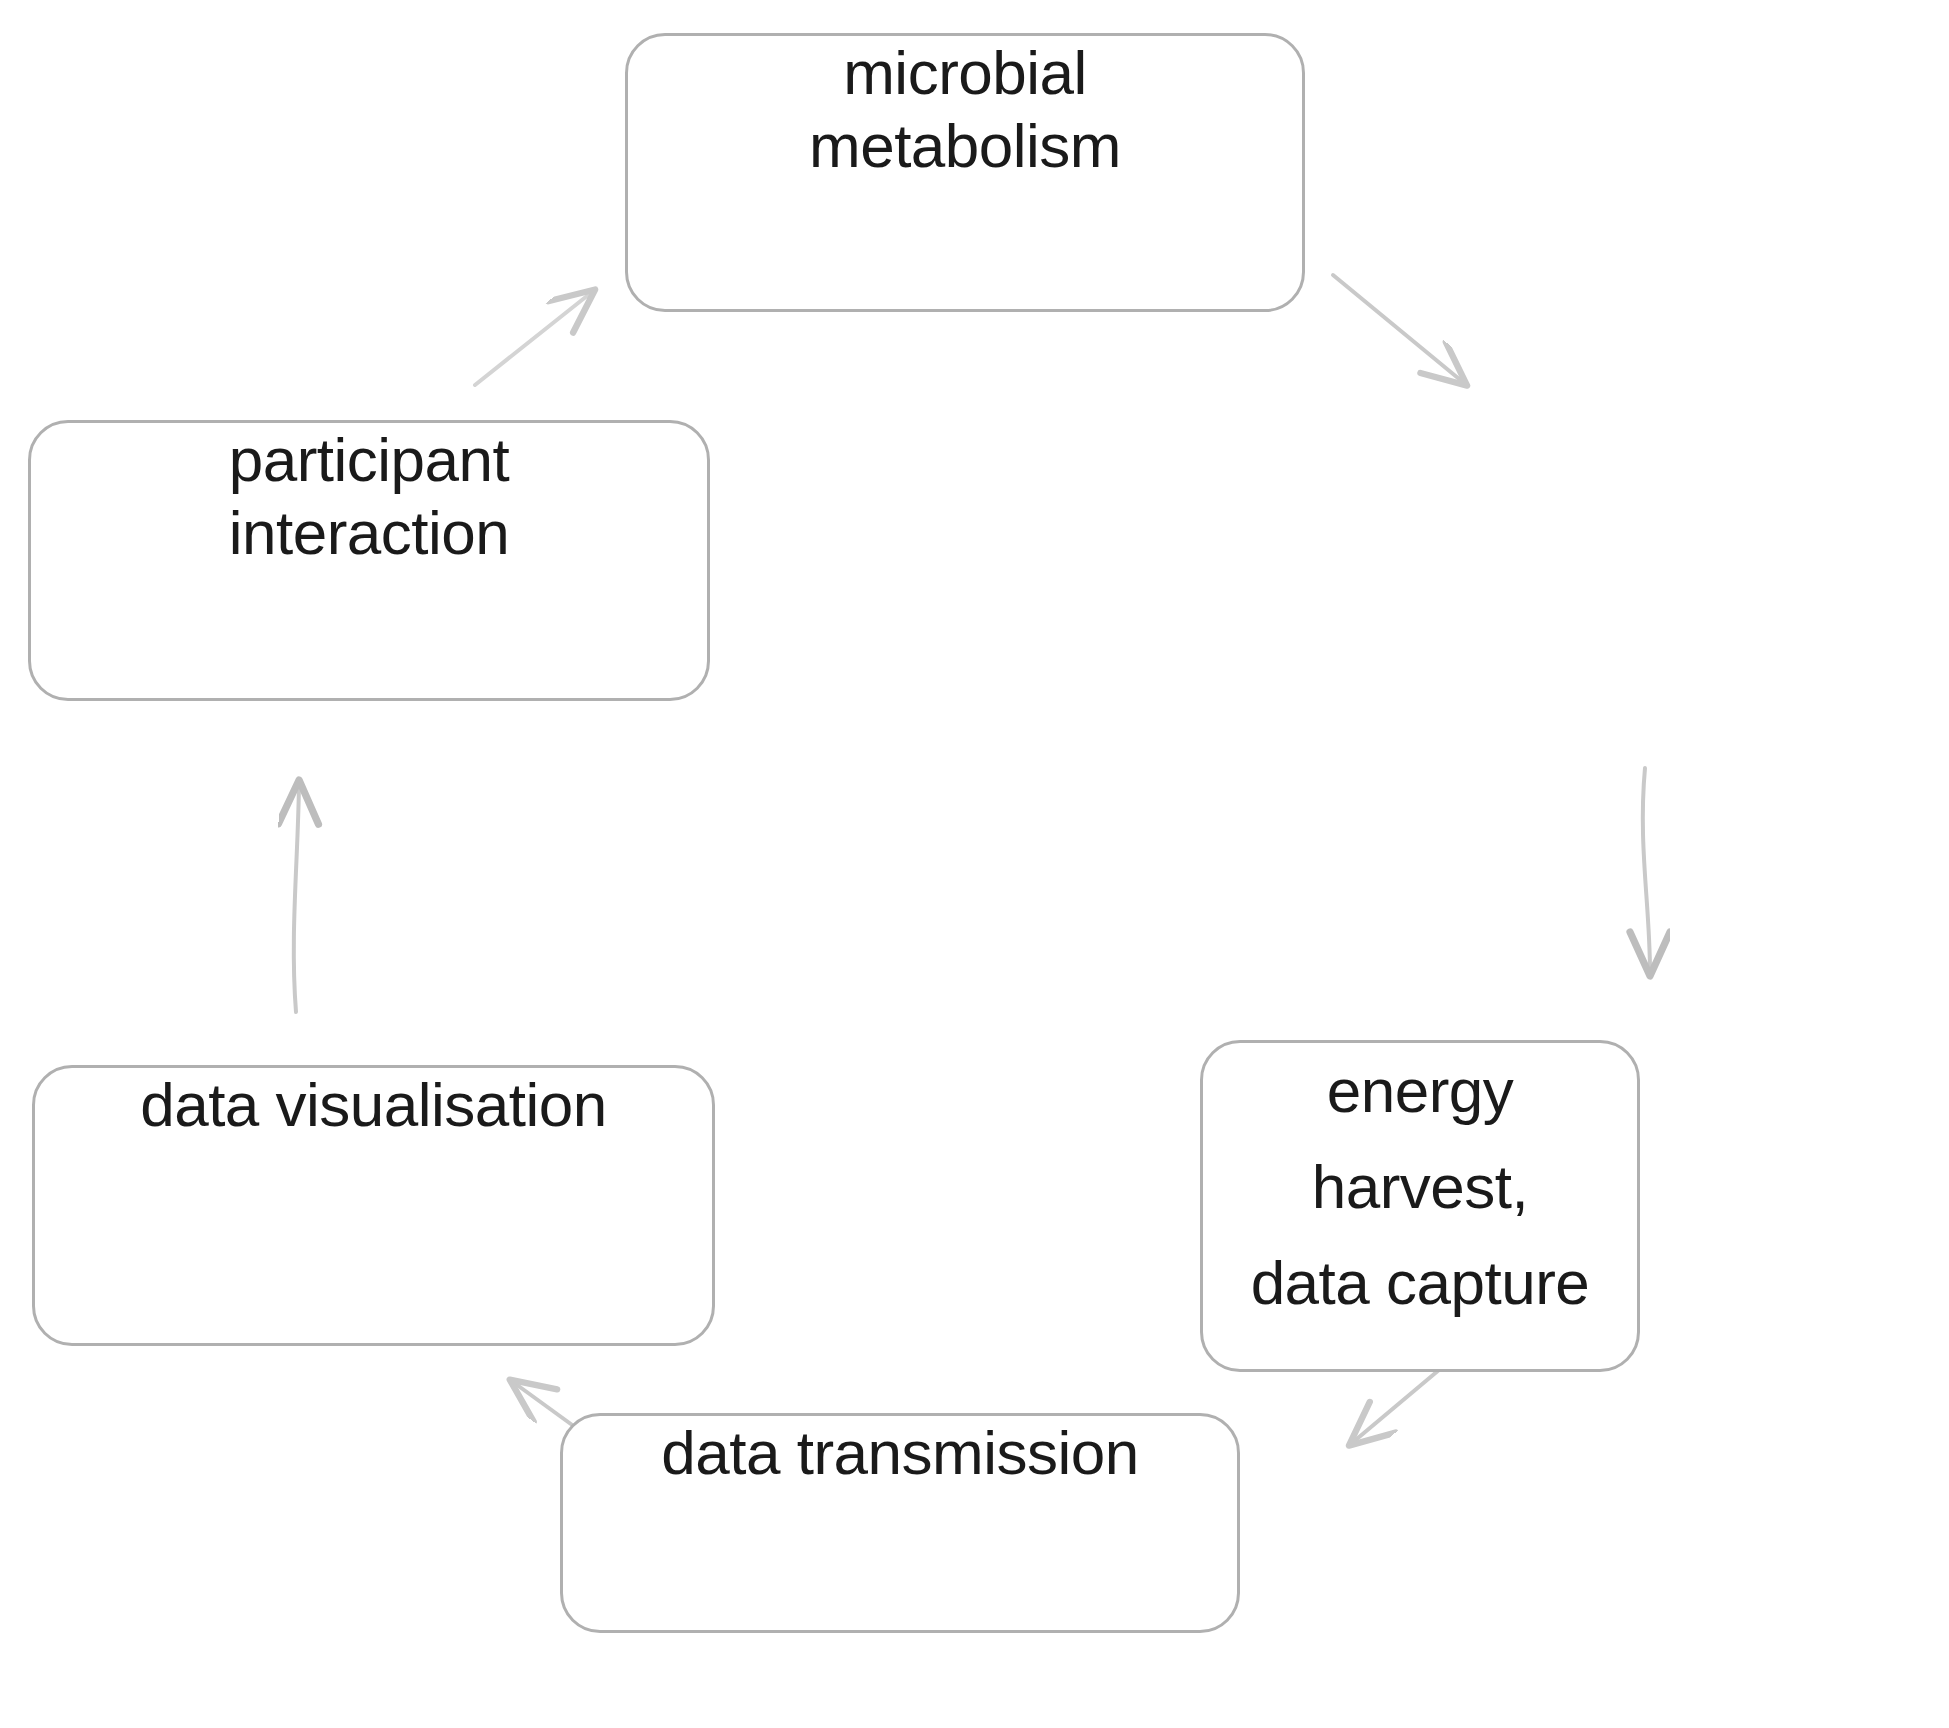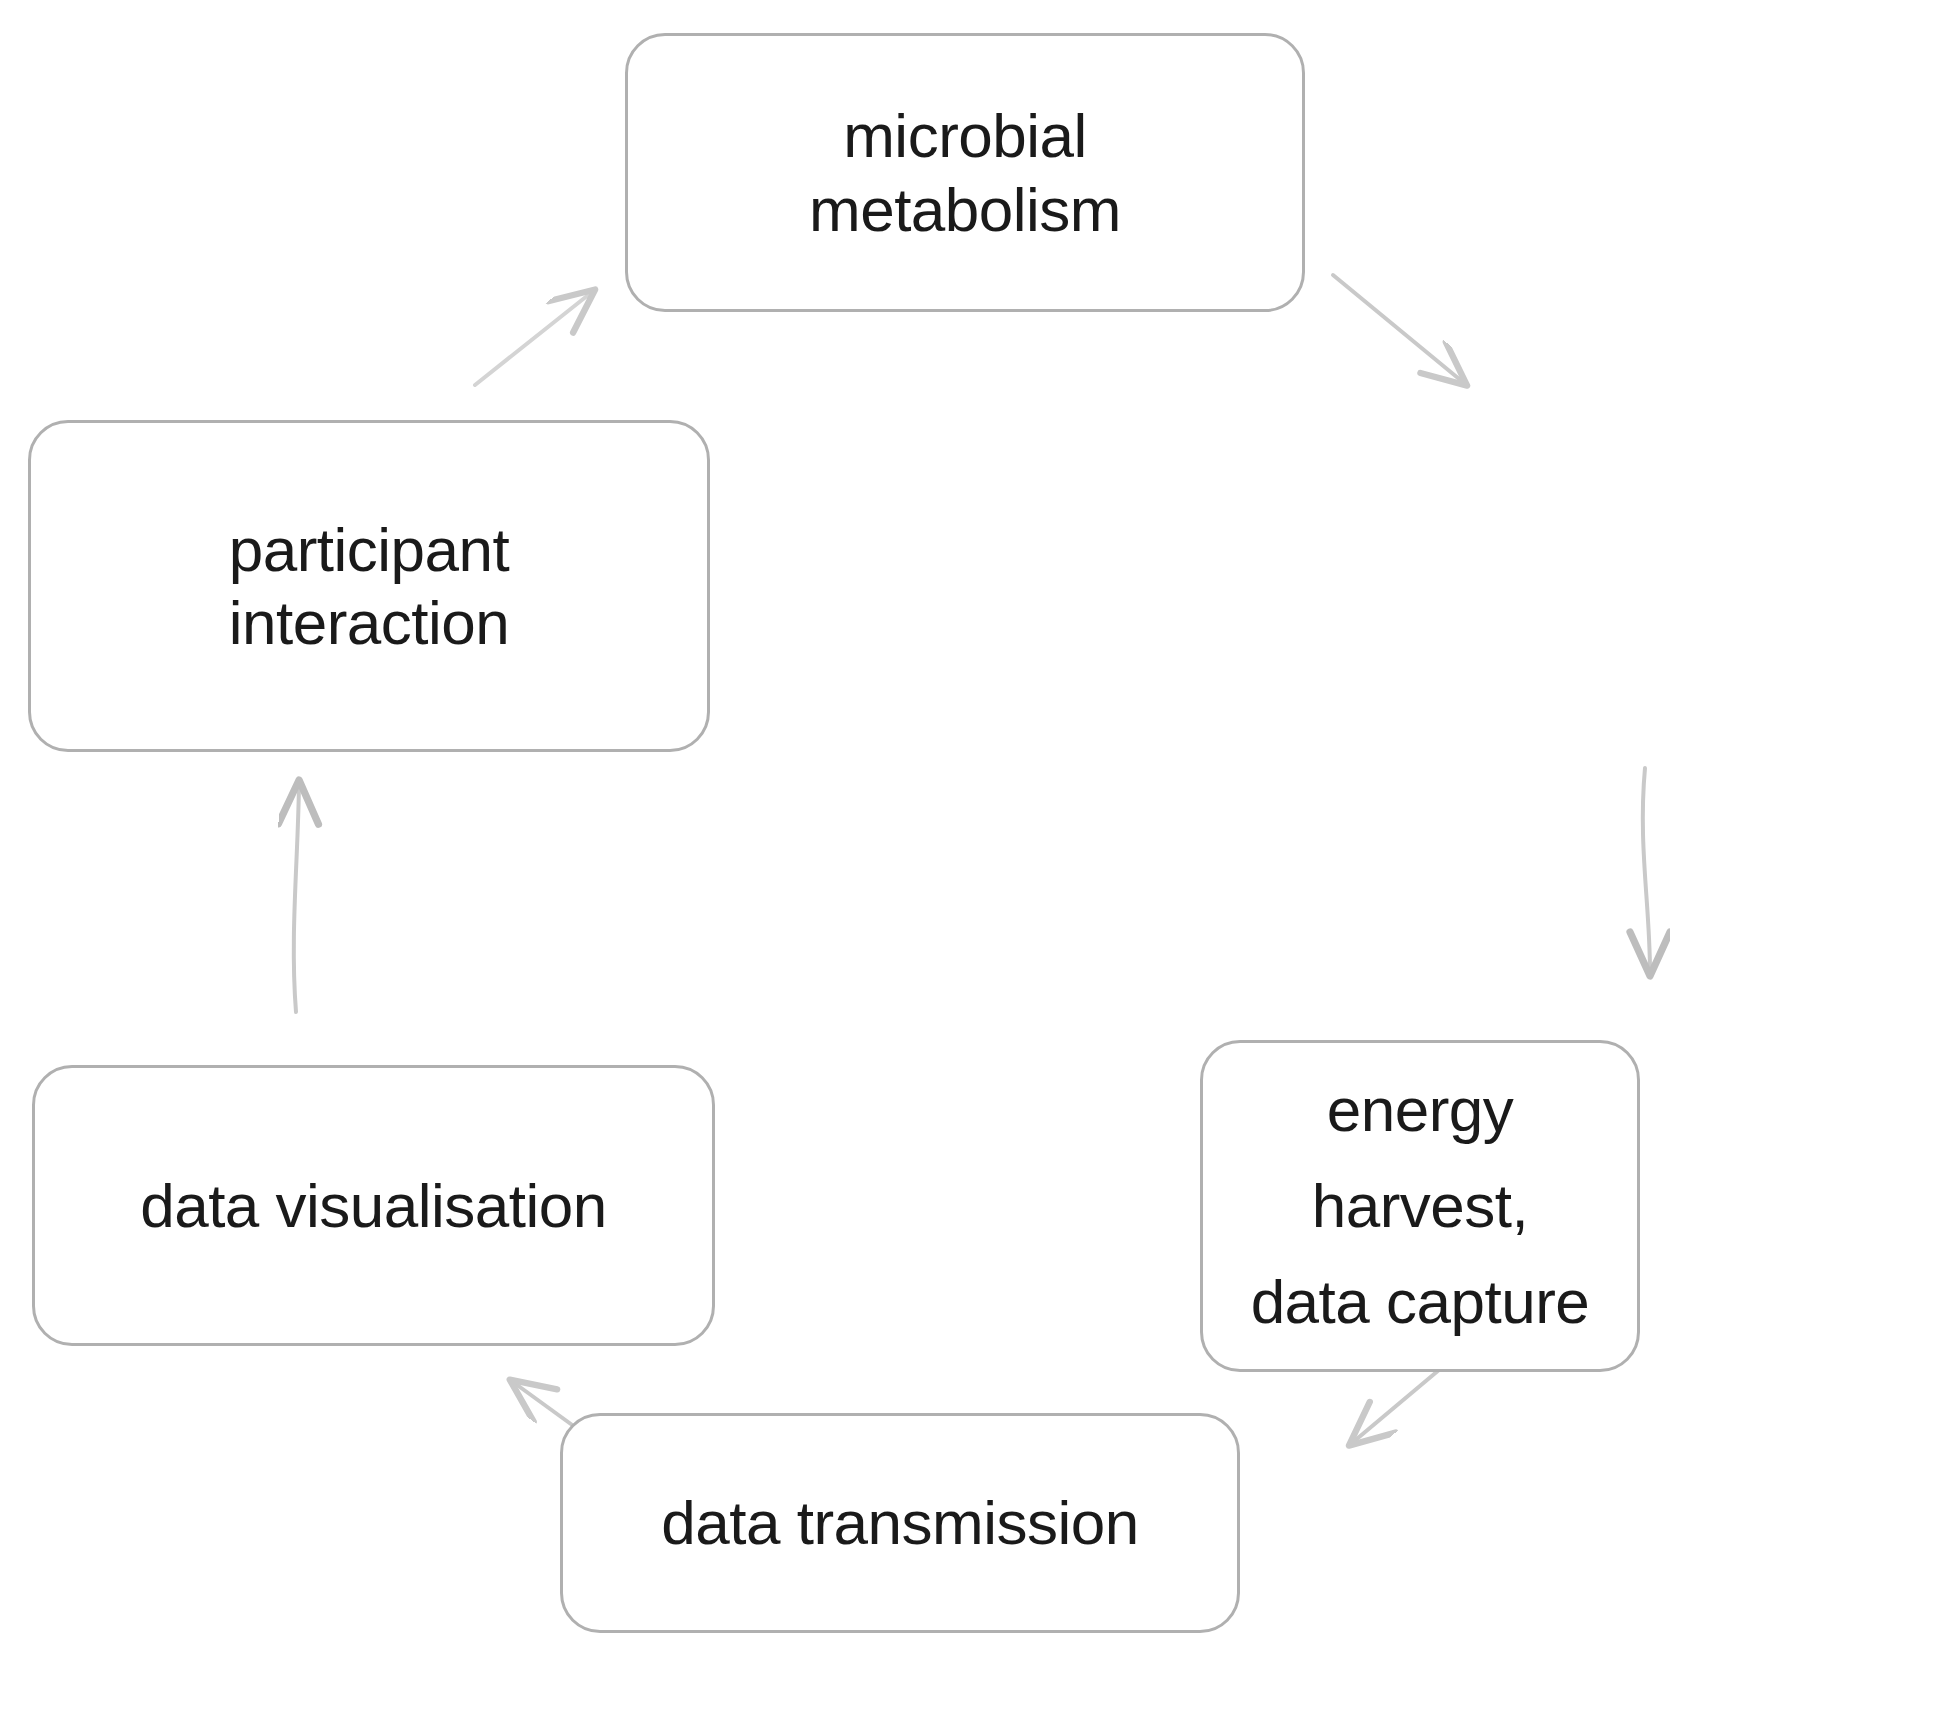--- a/index.html
+++ b/index.html
@@ -26,21 +26,20 @@
     height: 1728px;
     pointer-events: none;
   }
   .node {
     position: absolute;
     box-sizing: border-box;
     background: #ffffff;
     border: 3px solid #b0b0b0;
     border-radius: 40px;
     display: flex;
-    align-items: center;
     justify-content: center;
     text-align: center;
     color: #1a1a1a;
     font-size: 62px;
     line-height: 1.18;
     font-weight: 400;
     letter-spacing: -0.5px;
     padding: 0 24px;
   }
   .node .label {
@@ -59,21 +58,21 @@
     left: 1200px; top: 1040px; width: 440px;  height: 332px;
     line-height: 1.55;
   }
   #node-data-transmission {
     left: 560px;  top: 1413px; width: 680px;  height: 220px;
   }
   #node-data-visualisation {
     left: 32px;   top: 1065px; width: 683px;  height: 281px;
   }
   #node-participant-interaction {
-    left: 28px;   top: 420px;  width: 682px;  height: 332px;
+    left: 28px;   top: 420px;  width: 682px;  height: 281px;
   }
 </style>
 </head>
 <body>
 
 <div id="stage">
 
   <svg class="arrow-layer" viewBox="0 0 1949 1728" width="1949" height="1728" xmlns="http://www.w3.org/2000/svg">
     <defs>
       <marker id="ah" markerWidth="14" markerHeight="14" refX="11" refY="5" orient="auto" markerUnits="strokeWidth">

